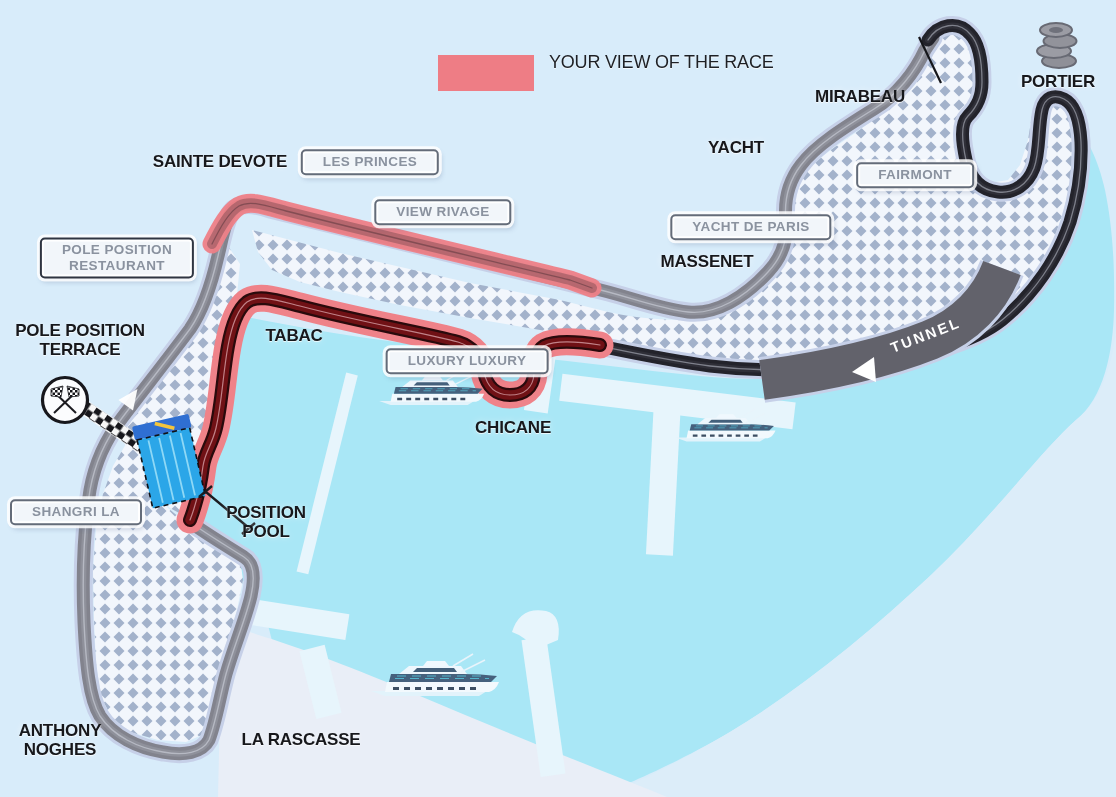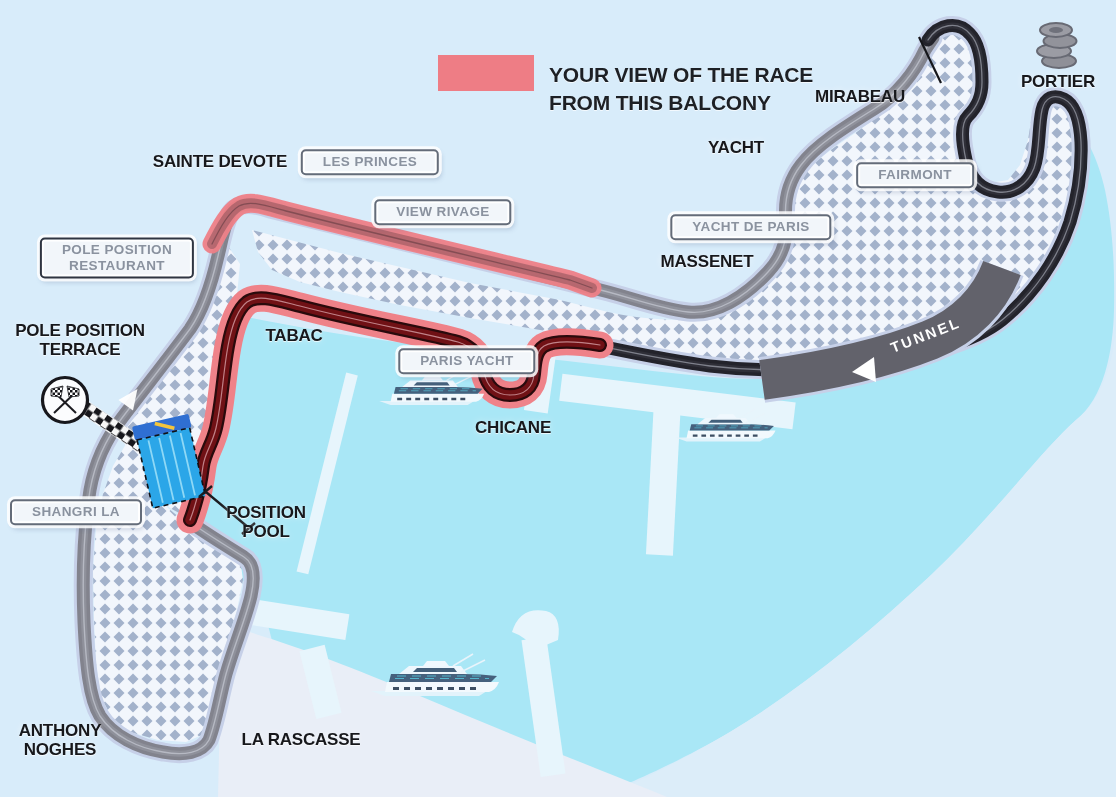--- a/index.html
+++ b/index.html
@@ -10,23 +10,23 @@
        font-weight:800;font-size:17px;line-height:1.1;color:#17181c;
        letter-spacing:-0.2px;text-align:center;white-space:nowrap;
        text-shadow:0 1px 0 rgba(255,255,255,.7),0 0 7px rgba(255,255,255,.55);}
   .sign{position:absolute;transform:translate(-50%,-50%);
         font-weight:700;font-size:13.5px;line-height:1.15;color:#8a929f;
         letter-spacing:.4px;background:#f2f6fa;border:2px solid #646c79;
         border-radius:5px;padding:3px 20px;white-space:nowrap;text-align:center;
         box-shadow:0 0 0 3px rgba(255,255,255,.85),2px 3px 5px rgba(80,100,140,.30),inset 0 0 0 2px #ffffff;}
   .sign.dark{border-color:#2f3541;}
   .legend-swatch{position:absolute;left:438px;top:55px;width:96px;height:36px;background:#ee7d85;}
-  .legend-text{position:absolute;left:549px;top:51px;font-weight:700;font-size:21px;
+  .legend-text{position:absolute;left:549px;top:51px;font-weight:400;font-size:18px;
         line-height:1.32;color:#1d2025;letter-spacing:-0.2px;
-        text-shadow:0 1px 0 rgba(255,255,255,.7);margin-top:10px;}
+        text-shadow:0 1px 0 rgba(255,255,255,.7);}
 </style>
 </head>
 <body>
 
 <div id="stage">
 
 <svg width="1116" height="797" viewBox="0 0 1116 797">
   <defs>
     <pattern id="hatch" width="14" height="14" patternUnits="userSpaceOnUse">
       <rect width="14" height="14" fill="#f2f6fc"></rect>
@@ -291,21 +291,20 @@
   </g>
 
   <use href="#yacht" transform="translate(430,392) scale(0.82)"></use>
   <use href="#yacht" transform="translate(724,429) scale(0.78)"></use>
   <use href="#yacht" transform="translate(433,680) scale(1.0)"></use>
 </svg>
 
   <div class="legend-swatch" style="background-color: rgb(238, 125, 133);"></div>
   <div class="legend-text">
     <div>YOUR VIEW OF THE RACE</div>
-    <div>FROM THIS BALCONY</div>
   </div>
 
   <div class="lbl" style="left:220px;top:162px">SAINTE DEVOTE</div>
   <div class="lbl" style="left:736px;top:148px">YACHT</div>
   <div class="lbl" style="left:707px;top:262px">MASSENET</div>
   <div class="lbl" style="left:860px;top:97px">MIRABEAU</div>
   <div class="lbl" style="left:1058px;top:82px">PORTIER</div>
   <div class="lbl" style="left:294px;top:336px">TABAC</div>
   <div class="lbl" style="left:513px;top:428px">CHICANE</div>
   <div class="lbl" style="left:301px;top:740px">LA RASCASSE</div>
@@ -319,20 +318,20 @@
   </div>
   <div class="lbl" style="left:80px;top:341px">
     <div>POLE POSITION</div>
     <div>TERRACE</div>
   </div>
 
   <div class="sign" style="left:370px;top:162px">LES PRINCES</div>
   <div class="sign" style="left:443px;top:212px">VIEW RIVAGE</div>
   <div class="sign" style="left:915px;top:175px">FAIRMONT</div>
   <div class="sign" style="left:751px;top:227px">YACHT DE PARIS</div>
-  <div class="sign" style="left:467px;top:361px">PARIS YACHT</div>
+  <div class="sign" style="left:467px;top:361px">LUXURY LUXURY</div>
   <div class="sign" style="left:76px;top:512px">SHANGRI LA</div>
   <div class="sign dark" style="left:117px;top:258px">
     <div>POLE POSITION</div>
     <div>RESTAURANT</div>
   </div>
 
 </div>
 
 </body></html>

